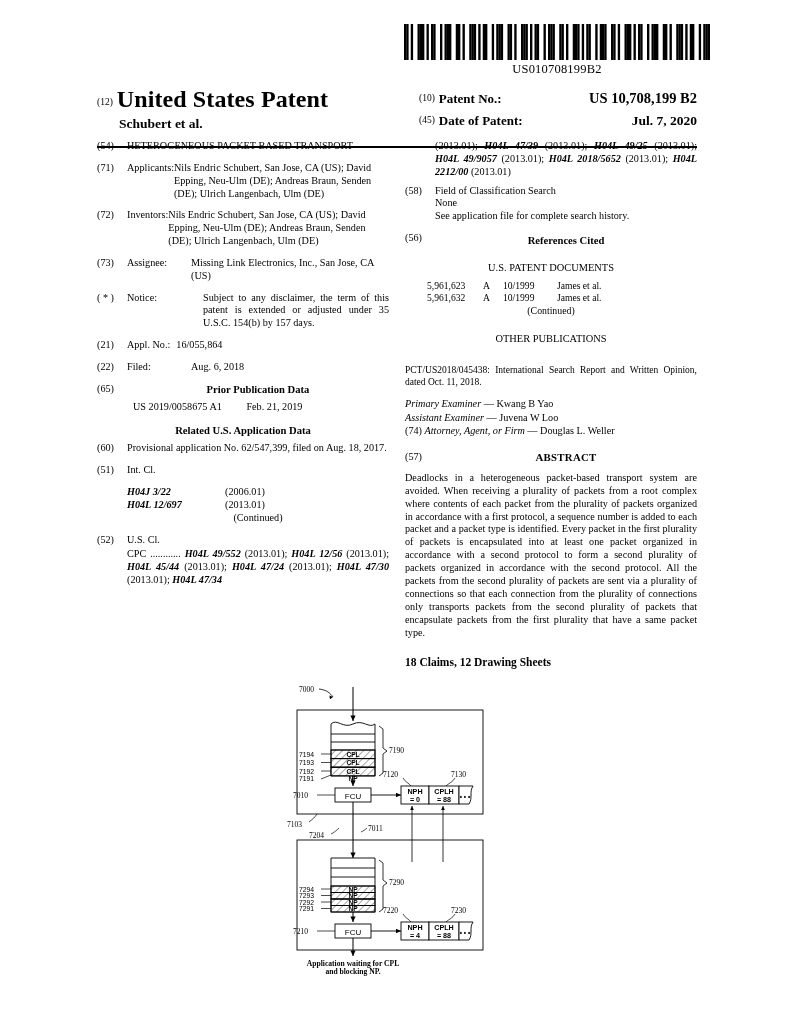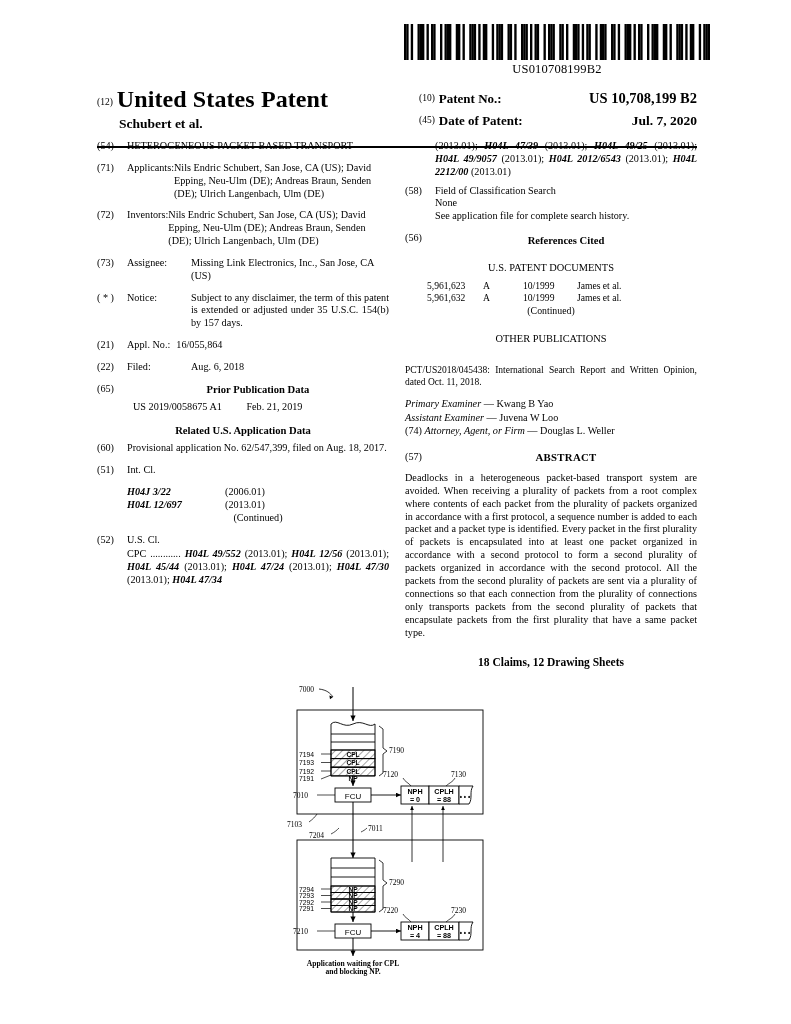--- a/index.html
+++ b/index.html
@@ -126,21 +126,21 @@
   }
   .entry .lab {
     flex: none;
   }
   .entry .body {
     flex: 1;
   }
   .b { font-weight: normal; }
   .i { font-style: italic; }
   .bi { font-weight: bold; font-style: italic; }
-  .just { text-align: justify; }
+  .just { text-align: justify; margin-left: 12px; }
   .ctr { text-align: center; }
 
   .sec-head {
     text-align: center;
     font-weight: bold;
     font-size: 10.6px;
     margin: 10px 0 5px 0;
   }
   .sec-head-caps {
     text-align: center;
@@ -151,21 +151,21 @@
 
   
   .ref-table {
     margin: 4px 0 0 22px;
     font-size: 9.6px;
     line-height: 1.3;
   }
   .ref-row { display: flex; }
   .ref-row .c1 { width: 56px; }
   .ref-row .c2 { width: 20px; }
-  .ref-row .c3 { width: 54px; margin-left: 20px; }
+  .ref-row .c3 { width: 54px; }
   .ref-row .c4 { flex: 1; }
   .continued { text-align: center; margin-top: 1px; font-size: 9.8px; }
 
   .pub-text {
     font-size: 9.5px;
     line-height: 1.25;
     text-align: justify;
     margin-top: 20px;
   }
   .exam-line {
@@ -186,21 +186,21 @@
     font-size: 10.8px;
     letter-spacing: 0.3px;
   }
   .abstract-body {
     margin-top: 7px;
     font-size: 10.2px;
     line-height: 1.265;
     text-align: justify;
   }
   .claims-line {
-    text-align: center;
+    text-align: left;
     font-weight: bold;
     font-size: 11.5px;
     margin-top: 15px;
   }
 
   .intcl-row {
     display: flex;
     margin-left: 30px;
   }
   .intcl-row .code { width: 98px; font-weight: bold; font-style: italic; }
@@ -413,21 +413,21 @@
     </div>
     <div class="indent just">
       <span>CPC ............</span>
       <span class="bi">H04L 49/552</span>
       <span id="cpc-body"><span> (2013.01); </span><span class="bi">H04L 12/56</span><span> (2013.01); </span><span class="bi">H04L 45/44</span><span> (2013.01); </span><span class="bi">H04L 47/24</span><span> (2013.01); </span><span class="bi">H04L 47/30</span><span> (2013.01); </span><span class="bi">H04L 47/34</span><span></span></span>
     </div>
   </div>
 
   <div class="col col-right">
 
-    <div class="just" style="margin-left:30px" id="cpc-continued"><span>(2013.01); </span><span class="bi">H04L 47/39</span><span> (2013.01); </span><span class="bi">H04L 49/25</span><span> (2013.01); </span><span class="bi">H04L 49/9057</span><span> (2013.01); </span><span class="bi">H04L 2012/6543</span><span> (2013.01); </span><span class="bi">H04L 2212/00</span><span> (2013.01)</span></div>
+    <div class="just" style="margin-left:30px" id="cpc-continued"><span>(2013.01); </span><span class="bi">H04L 47/39</span><span> (2013.01); </span><span class="bi">H04L 49/25</span><span> (2013.01); </span><span class="bi">H04L 49/9057</span><span> (2013.01); </span><span class="bi">H04L 2018/5652</span><span> (2013.01); </span><span class="bi">H04L 2212/00</span><span> (2013.01)</span></div>
 
     <div class="entry" style="margin-top:6px">
       <span class="num">(58)</span>
       <span class="body">
         <div class="b">Field of Classification Search</div>
         <div>None</div>
         <div>See application file for complete search history.</div>
       </span>
     </div>
 

